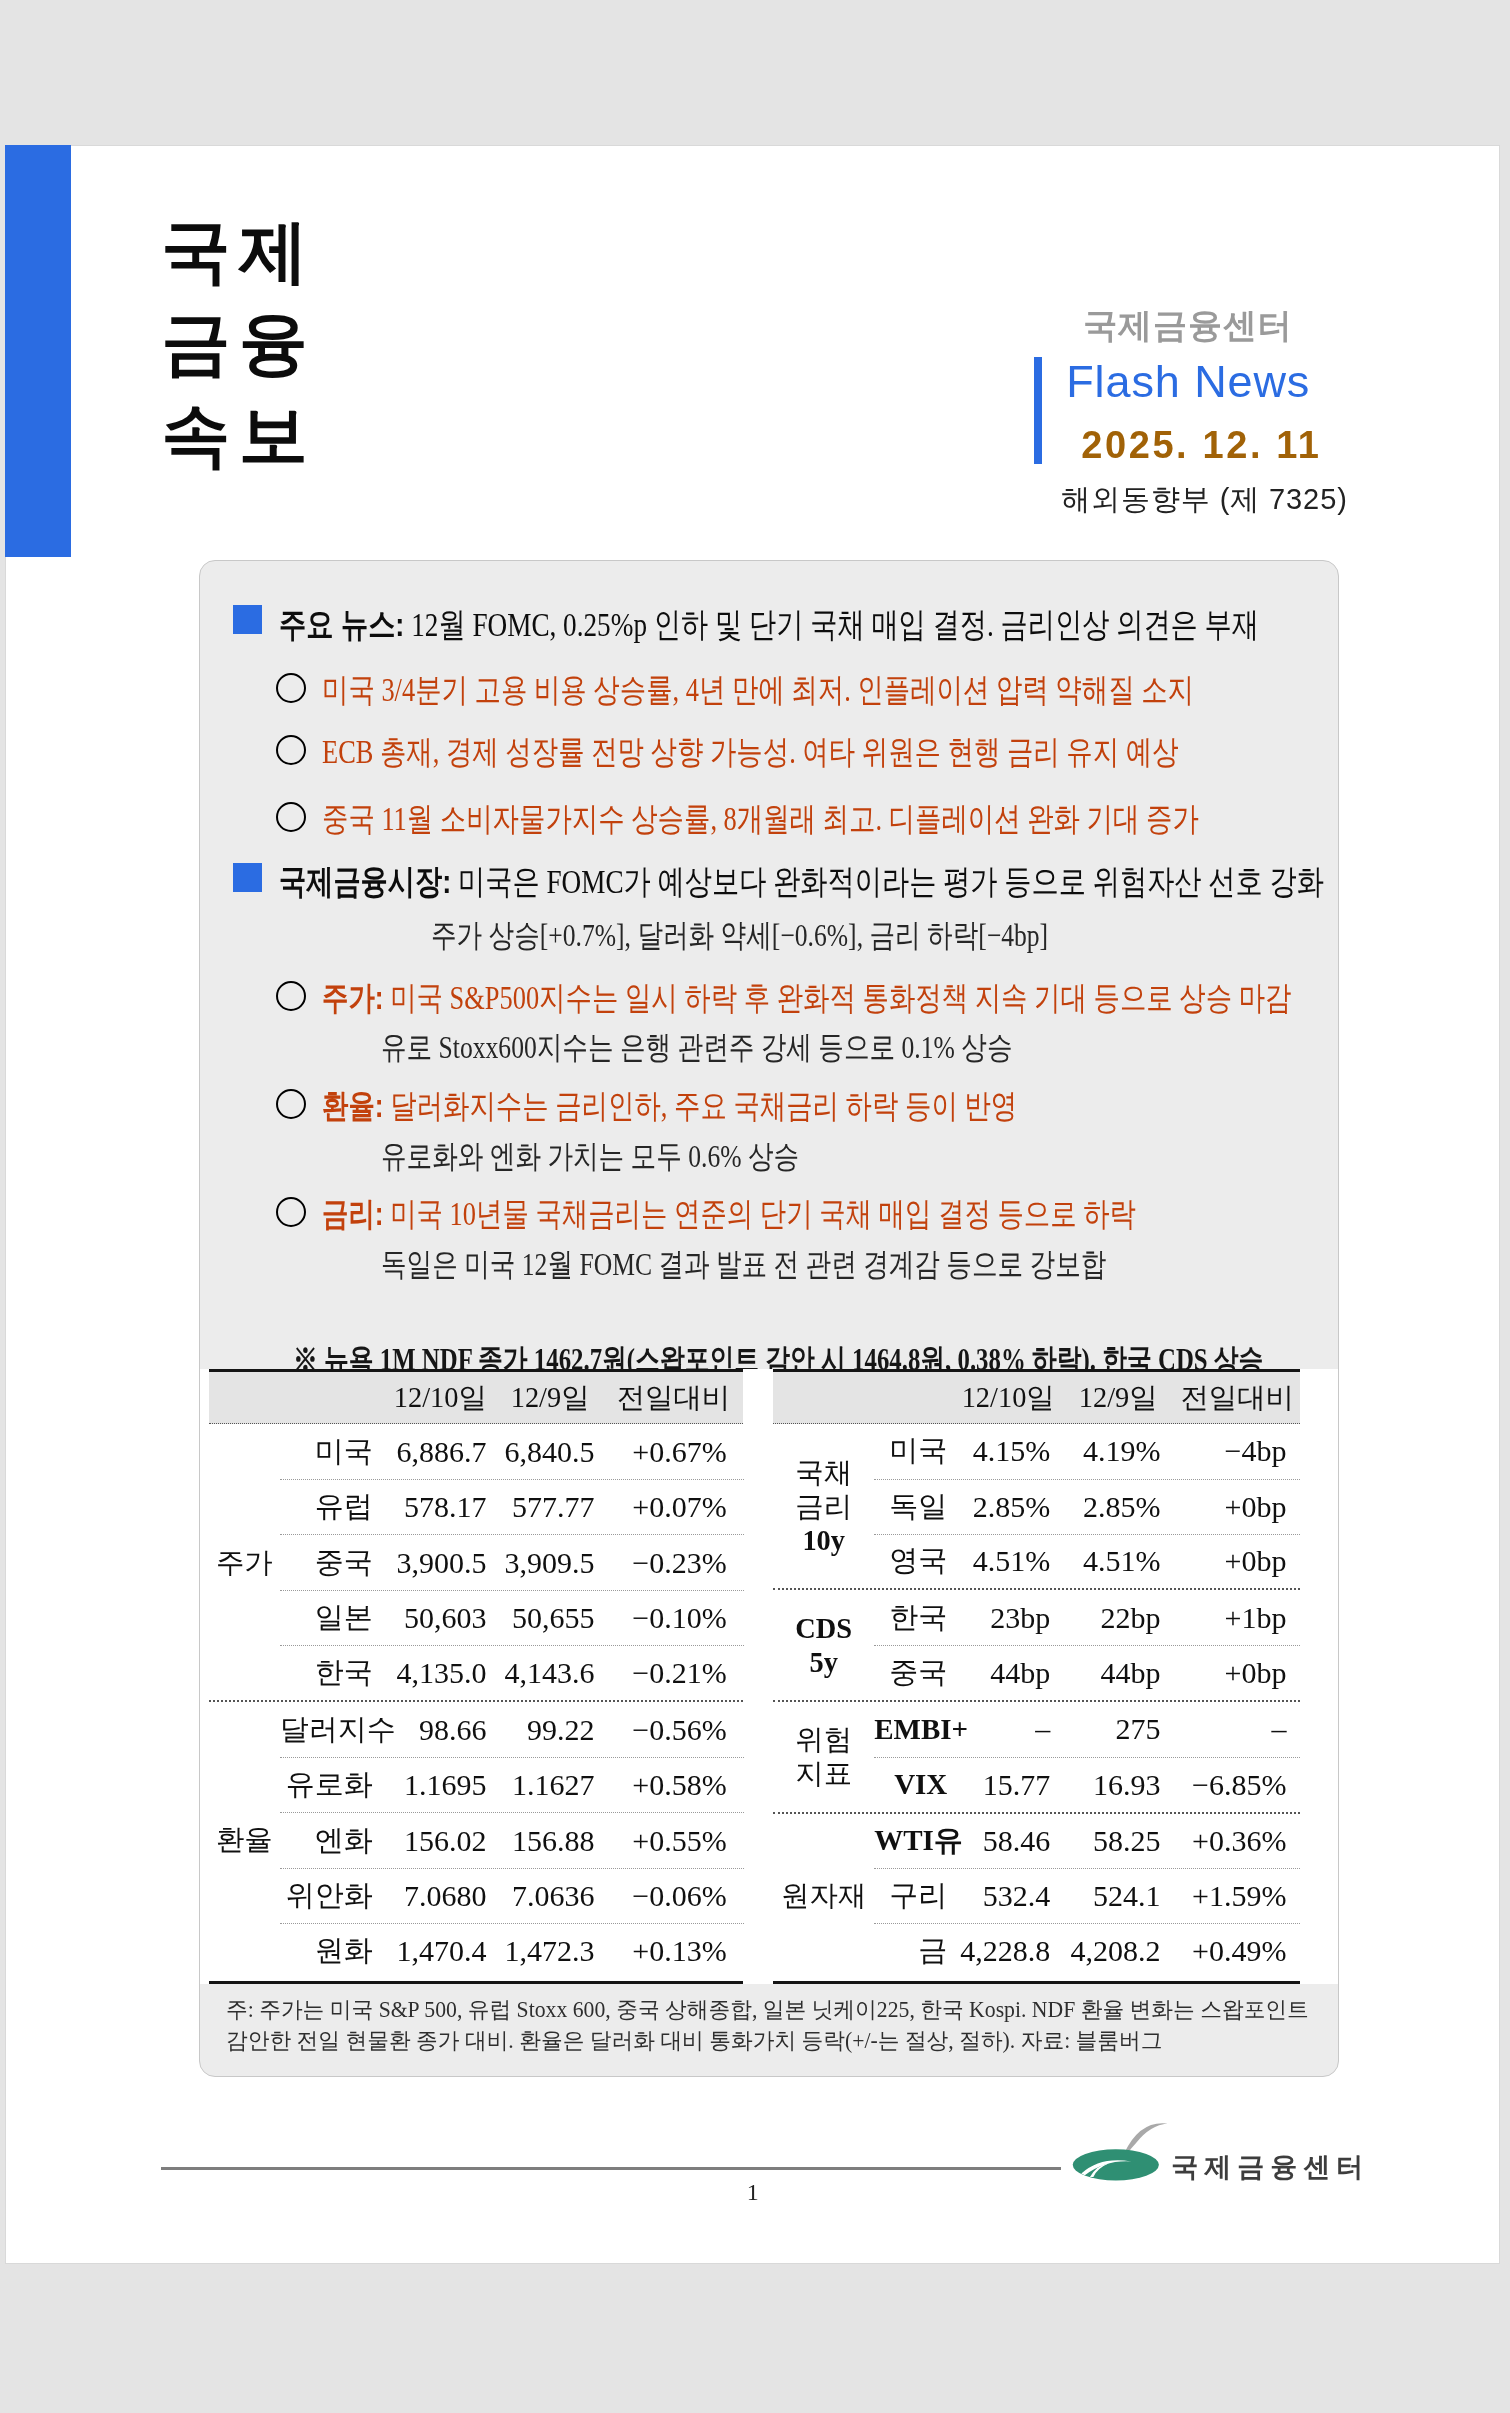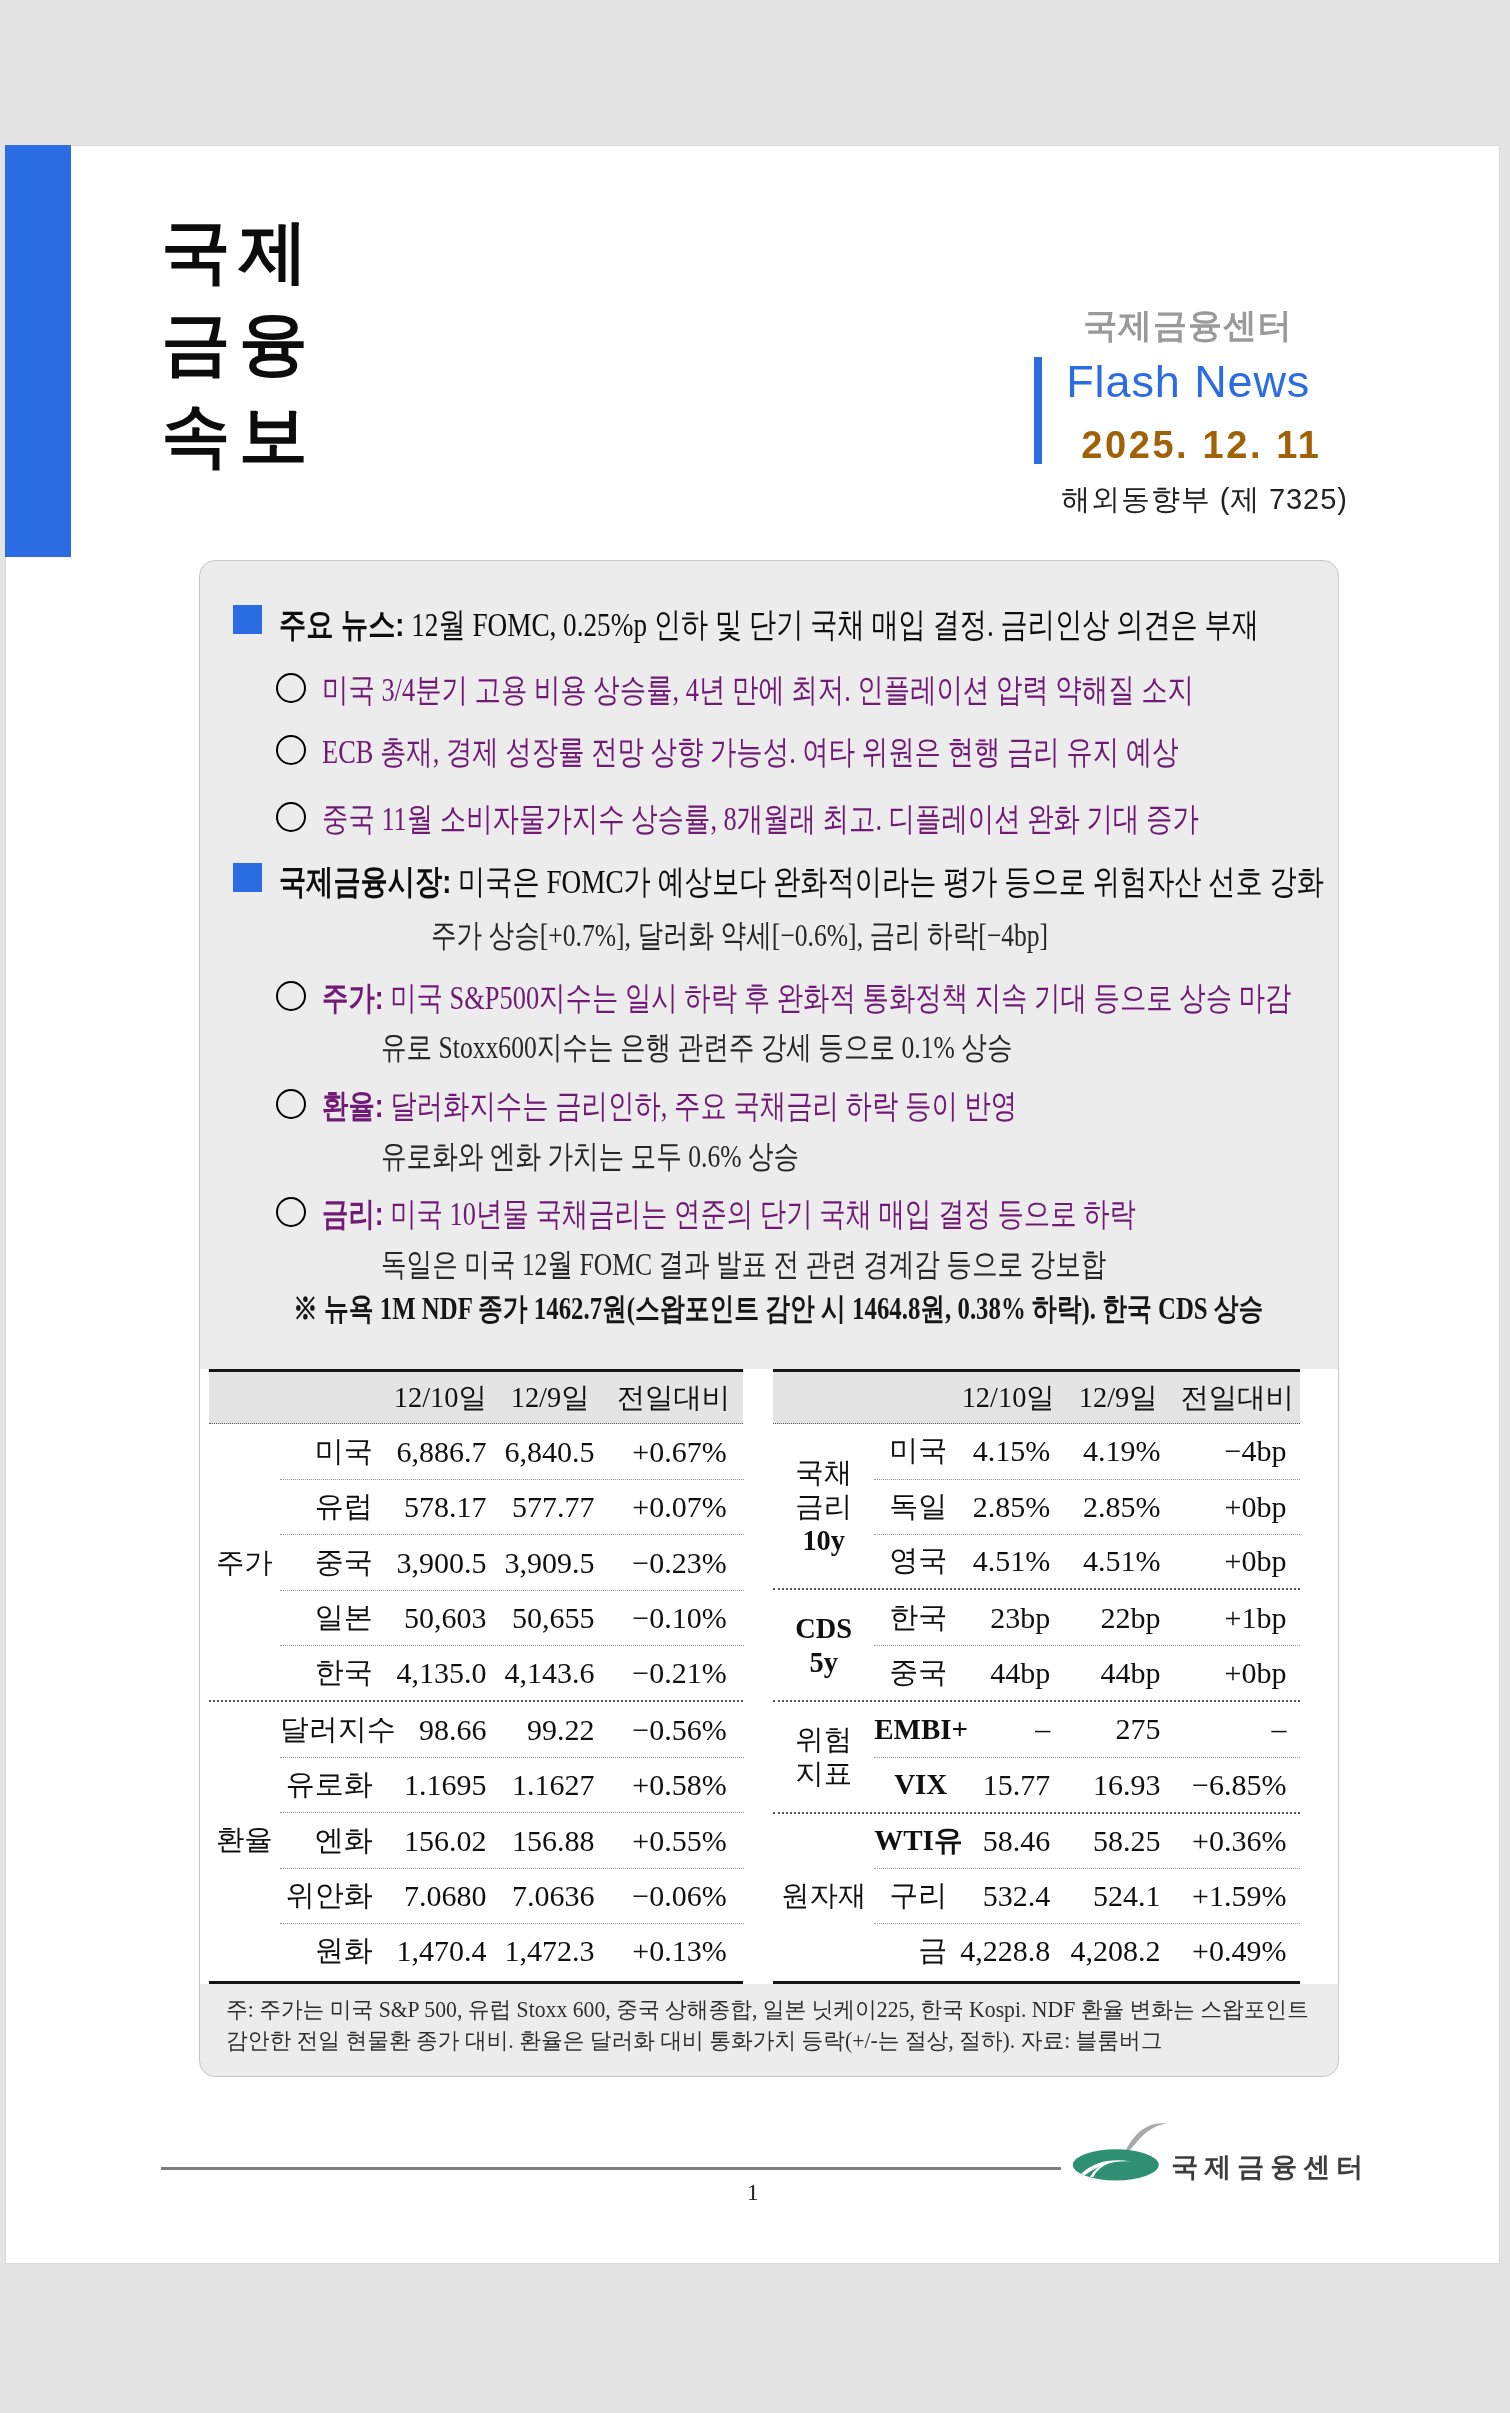--- a/index.html
+++ b/index.html
@@ -46,37 +46,37 @@
   .box{
     position:absolute;left:193px;top:414px;width:1140px;height:1517px;
     background:#ececec;border:1.7px solid #c8c8c8;border-radius:16px;box-sizing:border-box;
   }
   .bl{position:absolute;white-space:nowrap;}
   .bl .content{display:inline-block;transform:scaleX(0.80);transform-origin:0 50%;white-space:nowrap;}
   .sq{position:absolute;width:29px;height:29px;background:#2b6ce2;}
   .ci{position:absolute;width:26px;height:26px;border:2.6px solid #000;border-radius:50%;background:transparent;}
   .lead{font-family:"Liberation Sans","DejaVu Sans",sans-serif;font-weight:800;}
   .t-h{font-size:34px;color:#0d0d0d;}
-  .t-s{font-size:33px;color:#701a75;}
+  .t-s{font-size:33px;color:#c2410c;}
   .t-i{font-size:32px;color:#262626;}
   .t-n{font-size:31px;color:#161616;font-weight:600;}
   
   .l0{left:79px;top:41px;}  .m0{left:33px;top:44px;}
   .l1{left:122px;top:107px;} .m1{left:76px;top:112px;}
   .l2{left:122px;top:169px;} .m2{left:76px;top:174px;}
   .l3{left:122px;top:236px;} .m3{left:76px;top:241px;}
   .l4{left:79px;top:298px;}  .m4{left:33px;top:302px;}
   .l5{left:231px;top:353px;}
   .l6{left:122px;top:415px;} .m6{left:76px;top:420px;}
   .l7{left:181px;top:465px;}
   .l8{left:122px;top:523px;} .m8{left:76px;top:528px;}
   .l9{left:181px;top:574px;}
   .l10{left:122px;top:631px;} .m10{left:76px;top:636px;}
   .l11{left:181px;top:682px;}
-  .l12{left:93px;top:727px;}
+  .l12{left:93px;top:778px;}
   
   .band{position:absolute;left:0px;right:0px;top:808px;height:615px;background:#ffffff;}
   .tbl{
     position:absolute;top:808px;height:615px;box-sizing:border-box;
     border-top:3.4px solid #151515;border-bottom:3.4px solid #151515;background:#fff;
   }
   .tbl-left{left:8.6px;width:534px;}
   .tbl-right{left:573px;width:527px;}
   .thead{height:52px;display:flex;align-items:center;background:#e4e4e4;border-bottom:1.7px dotted #555;box-sizing:border-box;}
   .thead .hc{font-size:28.4px;color:#111;text-align:center;}

